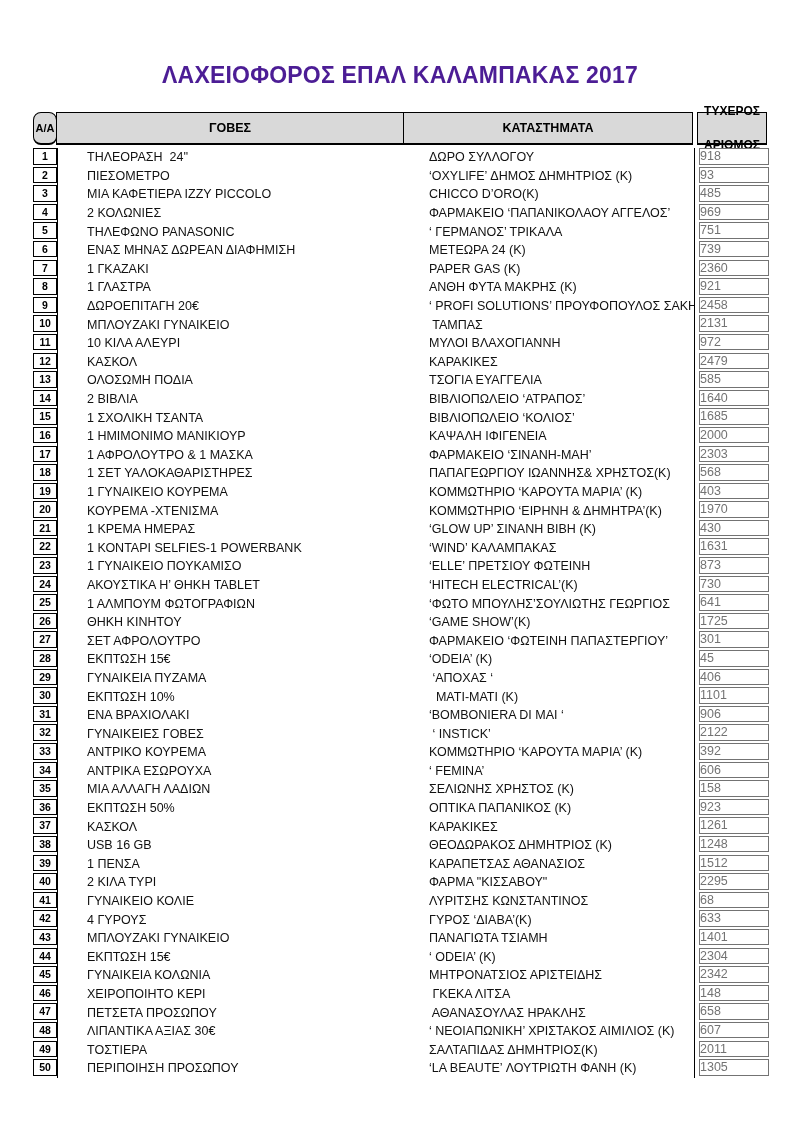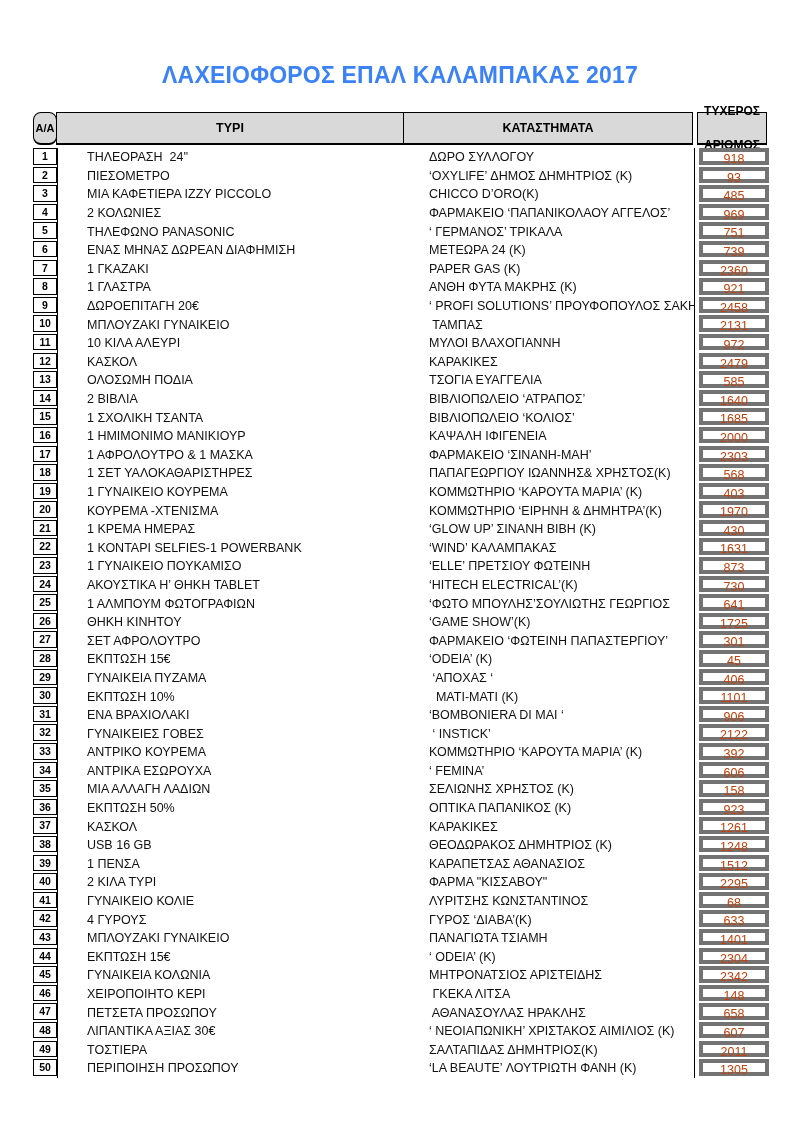--- a/index.html
+++ b/index.html
@@ -9,21 +9,21 @@
     width:800px; height:1131px;
     background:#ffffff;
     font-family:"Liberation Sans", sans-serif;
     color:#111111;
     overflow:hidden;
   }
   .title {
     position:absolute; left:0; top:62px; width:800px;
     text-align:center;
     font-size:23px; font-weight:bold; letter-spacing:0.2px;
-    color:#3b82f6;
+    color:#4c1d95;
   }
   .lottery-table {
     position:absolute; left:33px; top:112px; width:736px;
   }
   .header-row { display:flex; height:33px; }
   .hcell {
     background:#d9d9d9;
     border:1px solid #000;
     border-bottom:2px solid #000;
     display:flex; align-items:center; justify-content:center;
@@ -54,37 +54,37 @@
   .prize-cell {
     width:347px; padding-left:5px;
     font-size:12.5px; white-space:pre; overflow:hidden;
   }
   .store-cell {
     flex:1;
     font-size:12.5px; white-space:pre; overflow:hidden;
   }
   .lucky-box {
     width:70px; height:16.5px; margin-left:4px;
-    border:4px solid #737373; background:#fff;
-    font-size:12.5px; text-align:center; line-height:14.5px;
-    color:#c2410c;
+    border:1px solid #737373; background:#fff;
+    font-size:12.5px; text-align:left; line-height:14.5px;
+    color:#737373;
   }
 </style>
 </head>
 <body>
 
 <div class="page">
 
   <div class="title">ΛΑΧΕΙΟΦΟΡΟΣ ΕΠΑΛ ΚΑΛΑΜΠΑΚΑΣ 2017</div>
 
   <div class="lottery-table">
 
     <div class="header-row">
       <div class="hcell h-aa">Α/Α</div>
-      <div class="hcell h-prize">ΤΥΡΙ</div>
+      <div class="hcell h-prize">ΓΟΒΕΣ</div>
       <div class="hcell h-store">ΚΑΤΑΣΤΗΜΑΤΑ</div>
       <div class="hcell h-lucky">
         <span>ΤΥΧΕΡΟΣ</span>
         <span>ΑΡΙΘΜΟΣ</span>
       </div>
     </div>
 
     <div class="body-rows">
   <div class="row">
     <div class="aa-box">1</div>

